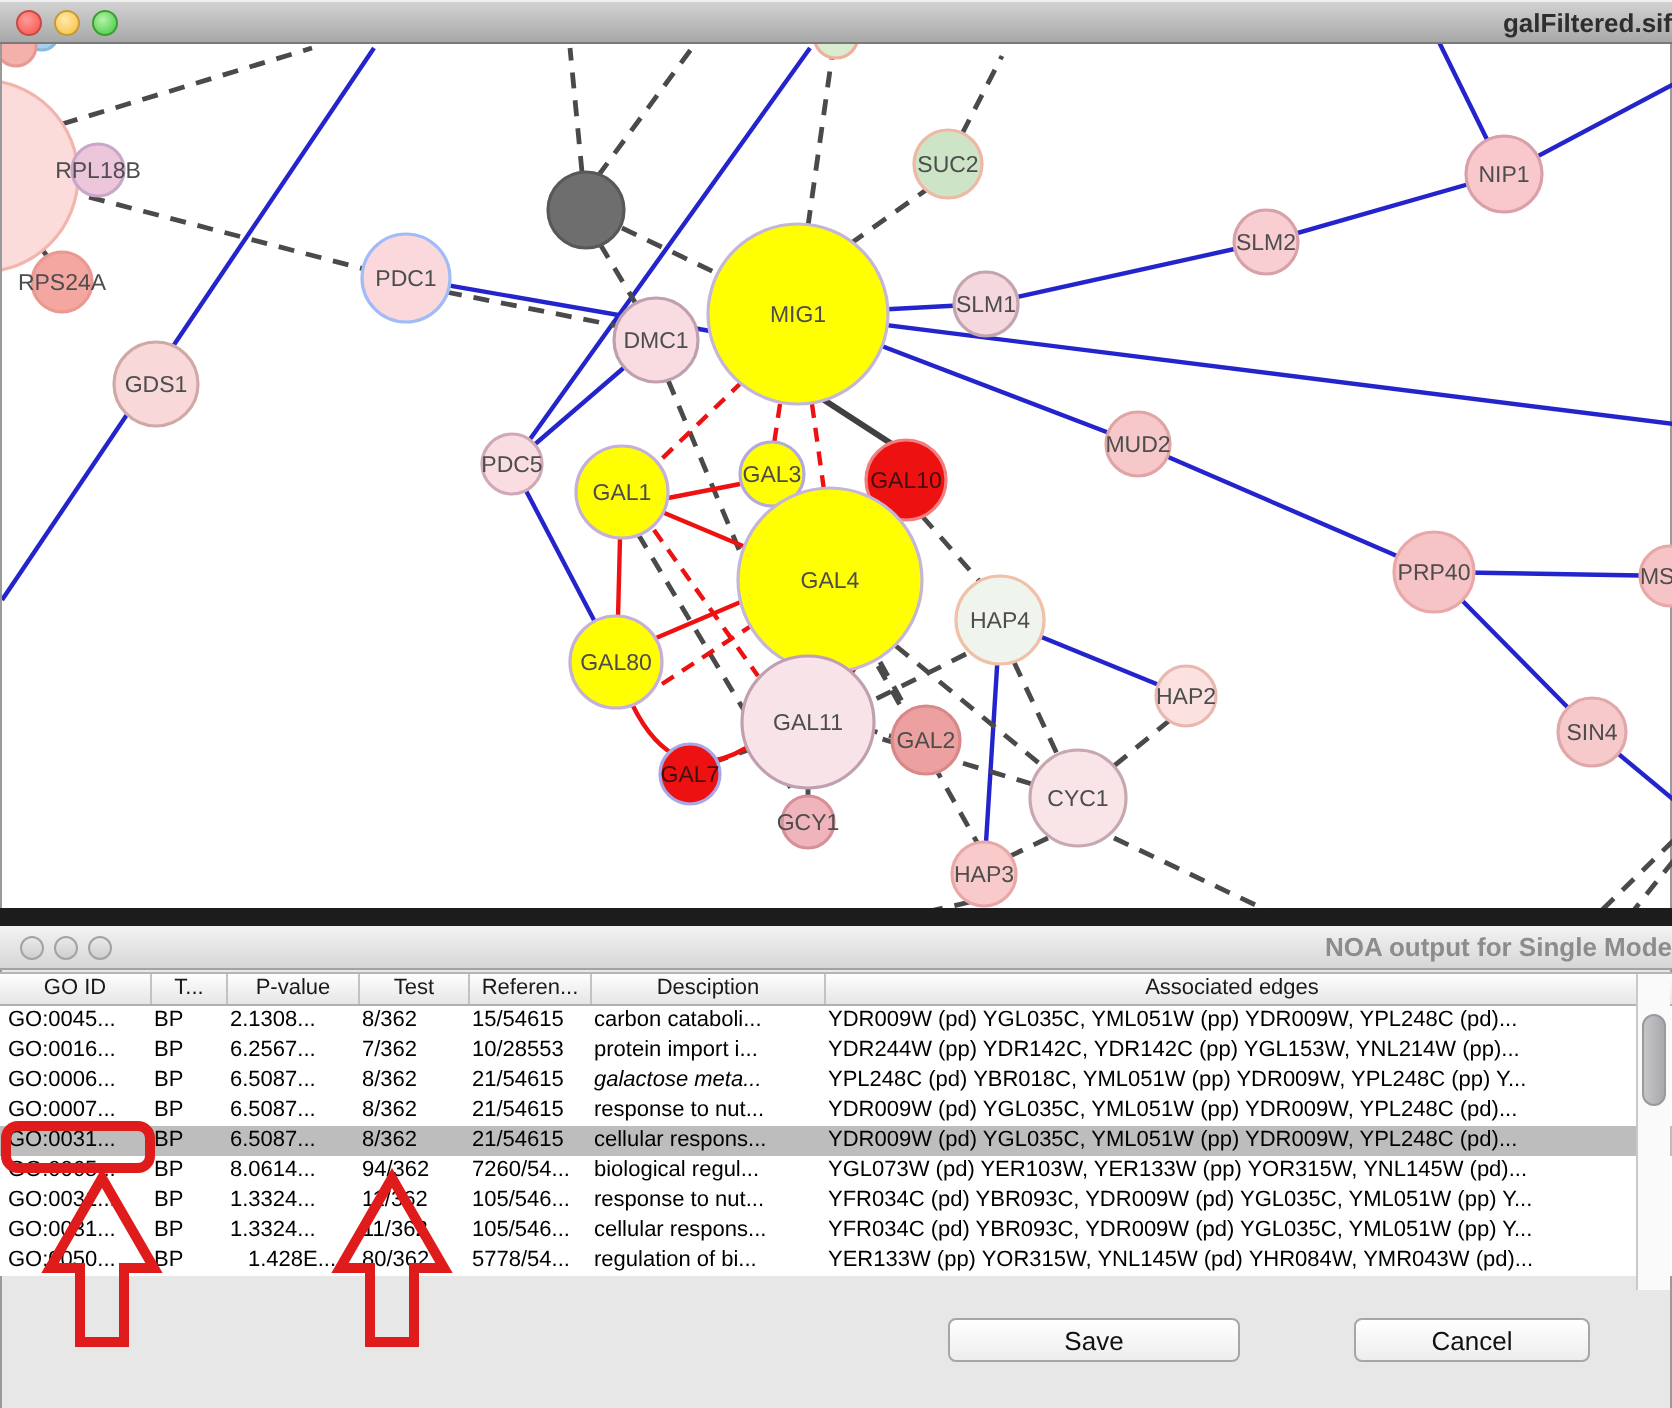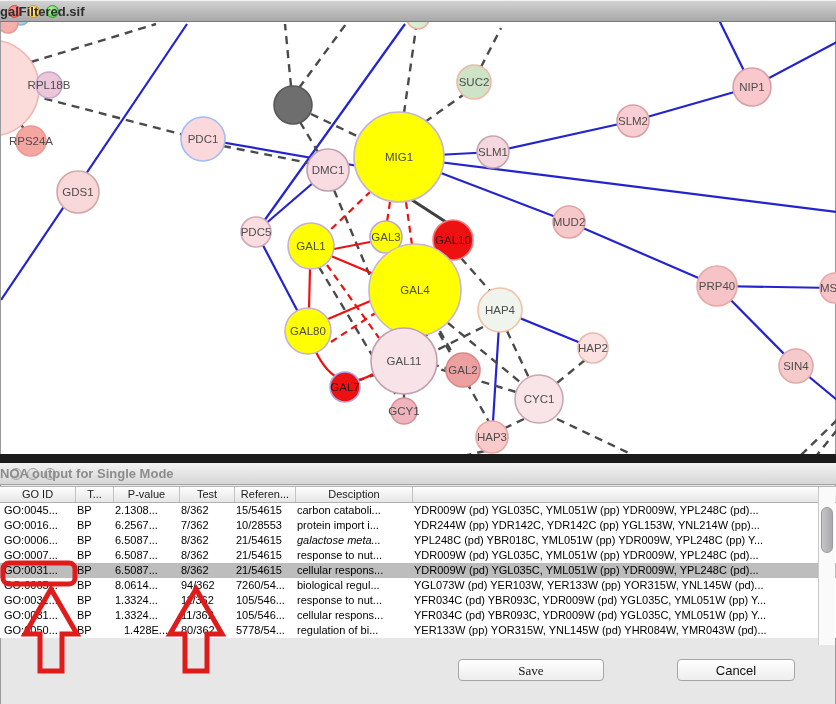--- a/index.html
+++ b/index.html
@@ -6,21 +6,21 @@
   body{width:836px;height:704px;position:relative;overflow:hidden;
        font-family:"Liberation Sans",sans-serif;background:#e9e9e9;}
   
   #graph-window{position:absolute;left:0;top:0;width:836px;height:454px;background:#fff;
       border-left:1px solid #9a9a9a;border-right:1px solid #9a9a9a;box-sizing:border-box;text-align:right;}
   #graph-svg{position:absolute;left:0;top:0;}
   .titlebar{position:absolute;left:0;width:836px;height:22px;
       background:linear-gradient(#d2d2d2,#a8a8a8);border-bottom:1px solid #7a7a7a;
       box-sizing:border-box;z-index:30;}
   #graph-titlebar{top:0;border-top:1px solid #f0f0f0;}
-  .title-text{position:absolute;left:0;right:0;top:3px;text-align:left;font-size:13px;
+  .title-text{position:absolute;left:0;right:0;top:3px;text-align:right;font-size:13px;
       font-weight:bold;color:#2e2e2e;}
   .tl{position:absolute;top:4px;width:13px;height:13px;border-radius:50%;box-sizing:border-box;}
   .tl.red{left:8px;background:radial-gradient(circle at 40% 35%,#ff9a96,#f55149);border:1px solid #c84b42;}
   .tl.yellow{left:27px;background:radial-gradient(circle at 40% 35%,#ffe9a8,#f8bd3e);border:1px solid #c69a35;}
   .tl.green{left:46px;background:radial-gradient(circle at 40% 35%,#b6f2a6,#3ec93e);border:1px solid #3a9e35;}
   .tl.gray{background:linear-gradient(#e9e9e9,#cfcfcf);border:1px solid #a3a3a3;}
   
   #divider{position:absolute;left:0;top:454px;width:836px;height:9px;background:#1c1c1c;z-index:40;}
   
   #noa-window{position:absolute;left:0;top:463px;width:836px;height:241px;background:#e7e7e7;
@@ -40,21 +40,21 @@
   .row.selected{background:#bdbdbd;}
   .cell{box-sizing:border-box;padding-left:4px;overflow:hidden;white-space:nowrap;}
   #scrollbar{position:absolute;right:1px;top:487px;width:17px;height:158px;background:#fafafa;
       border-left:1px solid #c9c9c9;box-sizing:border-box;z-index:22;}
   #scroll-thumb{position:absolute;left:2px;top:20px;width:12px;height:46px;border-radius:7px;
       background:linear-gradient(90deg,#c6c6c9,#a9a9ad);border:1px solid #9a9a9e;box-sizing:border-box;}
   
   .mac-btn{position:absolute;height:22px;border:1px solid #a6a6a6;border-radius:4px;
       background:linear-gradient(#ffffff,#ededed);font-family:"Liberation Sans",sans-serif;
       font-size:13px;color:#111;z-index:25;text-align:center;line-height:20px;box-sizing:border-box;}
-  #save-btn{left:458px;top:659px;width:146px;font-family:Liberation Serif, serif;}
+  #save-btn{left:474px;top:659px;width:146px;}
   #cancel-btn{left:677px;top:659px;width:118px;}
   
   #annotations{position:absolute;left:0;top:0;z-index:50;pointer-events:none;}
 </style>
 </head>
 <body>
 
 <div id="graph-window">
   <svg id="graph-svg" width="836" height="454">
       <line x1="186" y1="24" x2="0" y2="300" stroke="#2424cc" fill="none" stroke-width="2.2"></line>
@@ -198,20 +198,21 @@
 </div>
 
 <div id="table">
   <div class="hdr-row" id="hdr-row">
       <div class="hdr-cell" style="width: 76px;">GO ID</div>
       <div class="hdr-cell" style="width: 38px;">T...</div>
       <div class="hdr-cell" style="width: 66px;">P-value</div>
       <div class="hdr-cell" style="width: 55px;">Test</div>
       <div class="hdr-cell" style="width: 61px;">Referen...</div>
       <div class="hdr-cell" style="width: 117px;">Desciption</div>
+      <div class="hdr-cell" style="width: 407px;">Associated edges</div>
     </div>
   <div class="tbl-body" id="tbl-body">
       <div class="row">
         <div class="cell" style="width: 73px;">GO:0045...</div>
         <div class="cell" style="width: 38px;">BP</div>
         <div class="cell" style="width: 66px;">2.1308...</div>
         <div class="cell" style="width: 55px;">8/362</div>
         <div class="cell" style="width: 61px;">15/54615</div>
         <div class="cell" style="width: 117px;">carbon cataboli...</div>
         <div class="cell" style="width: 407px;">YDR009W (pd) YGL035C, YML051W (pp) YDR009W, YPL248C (pd)...</div>

